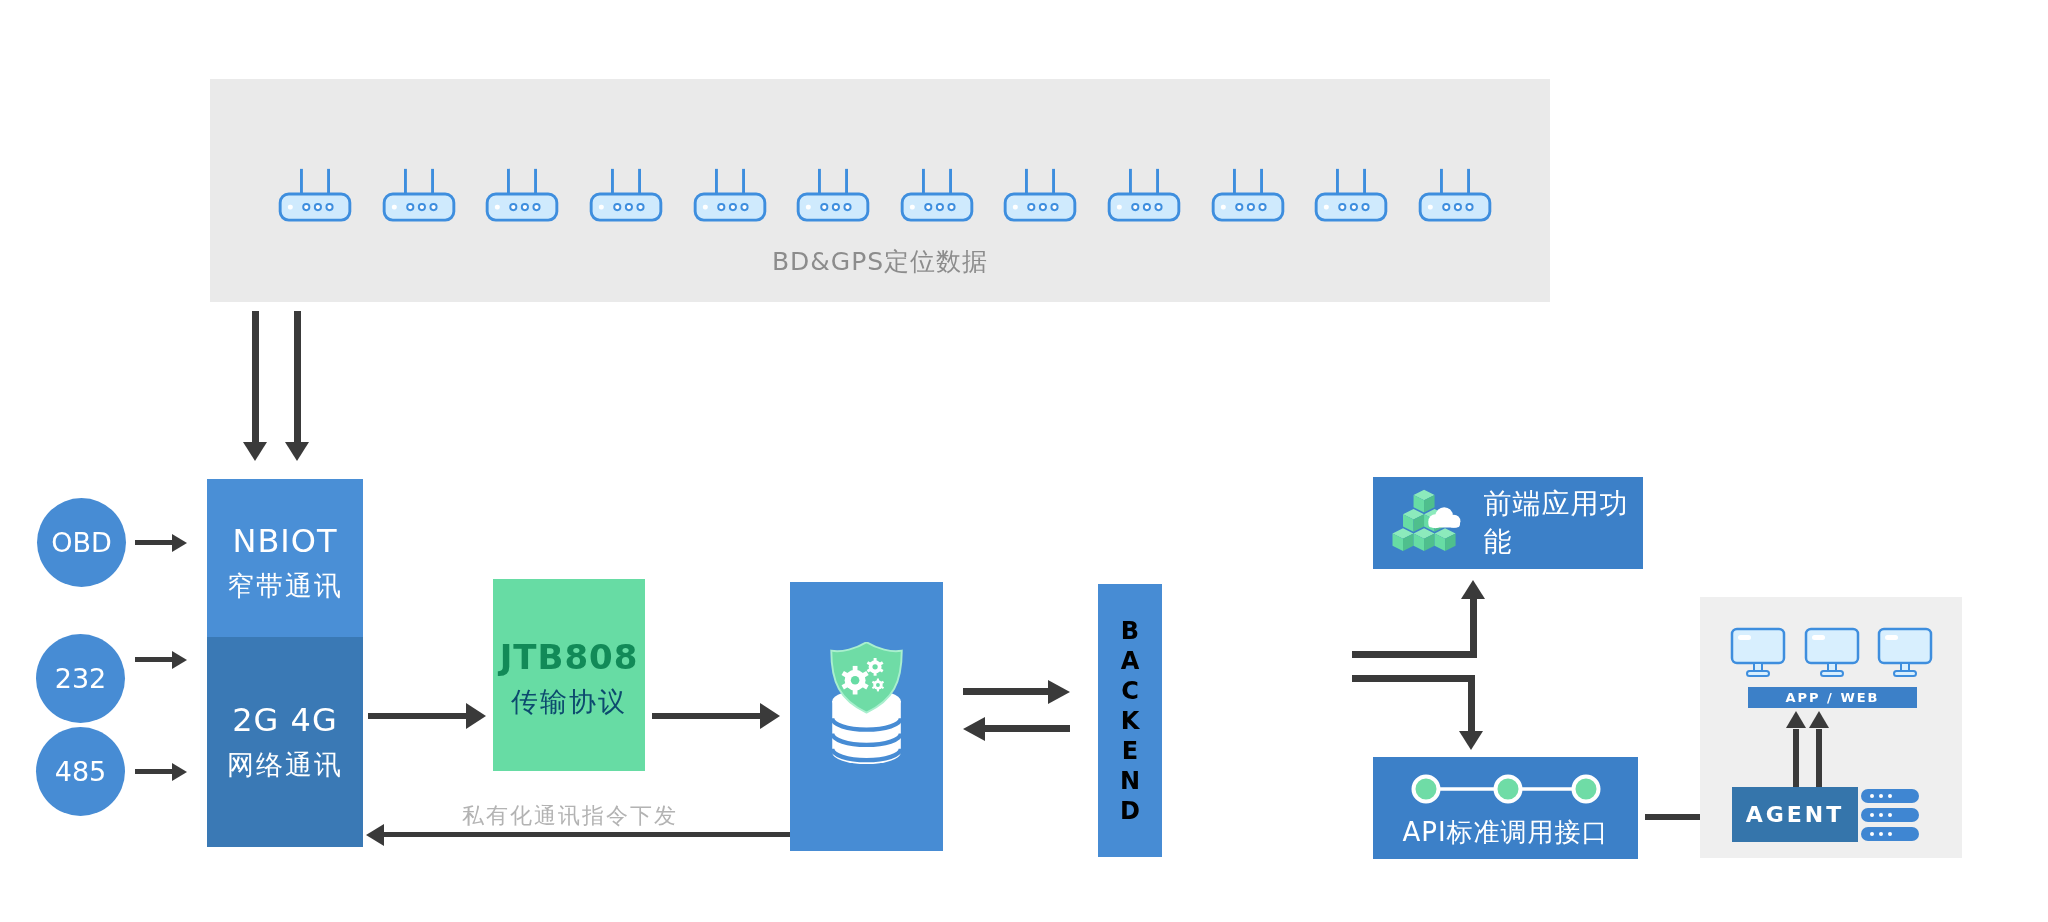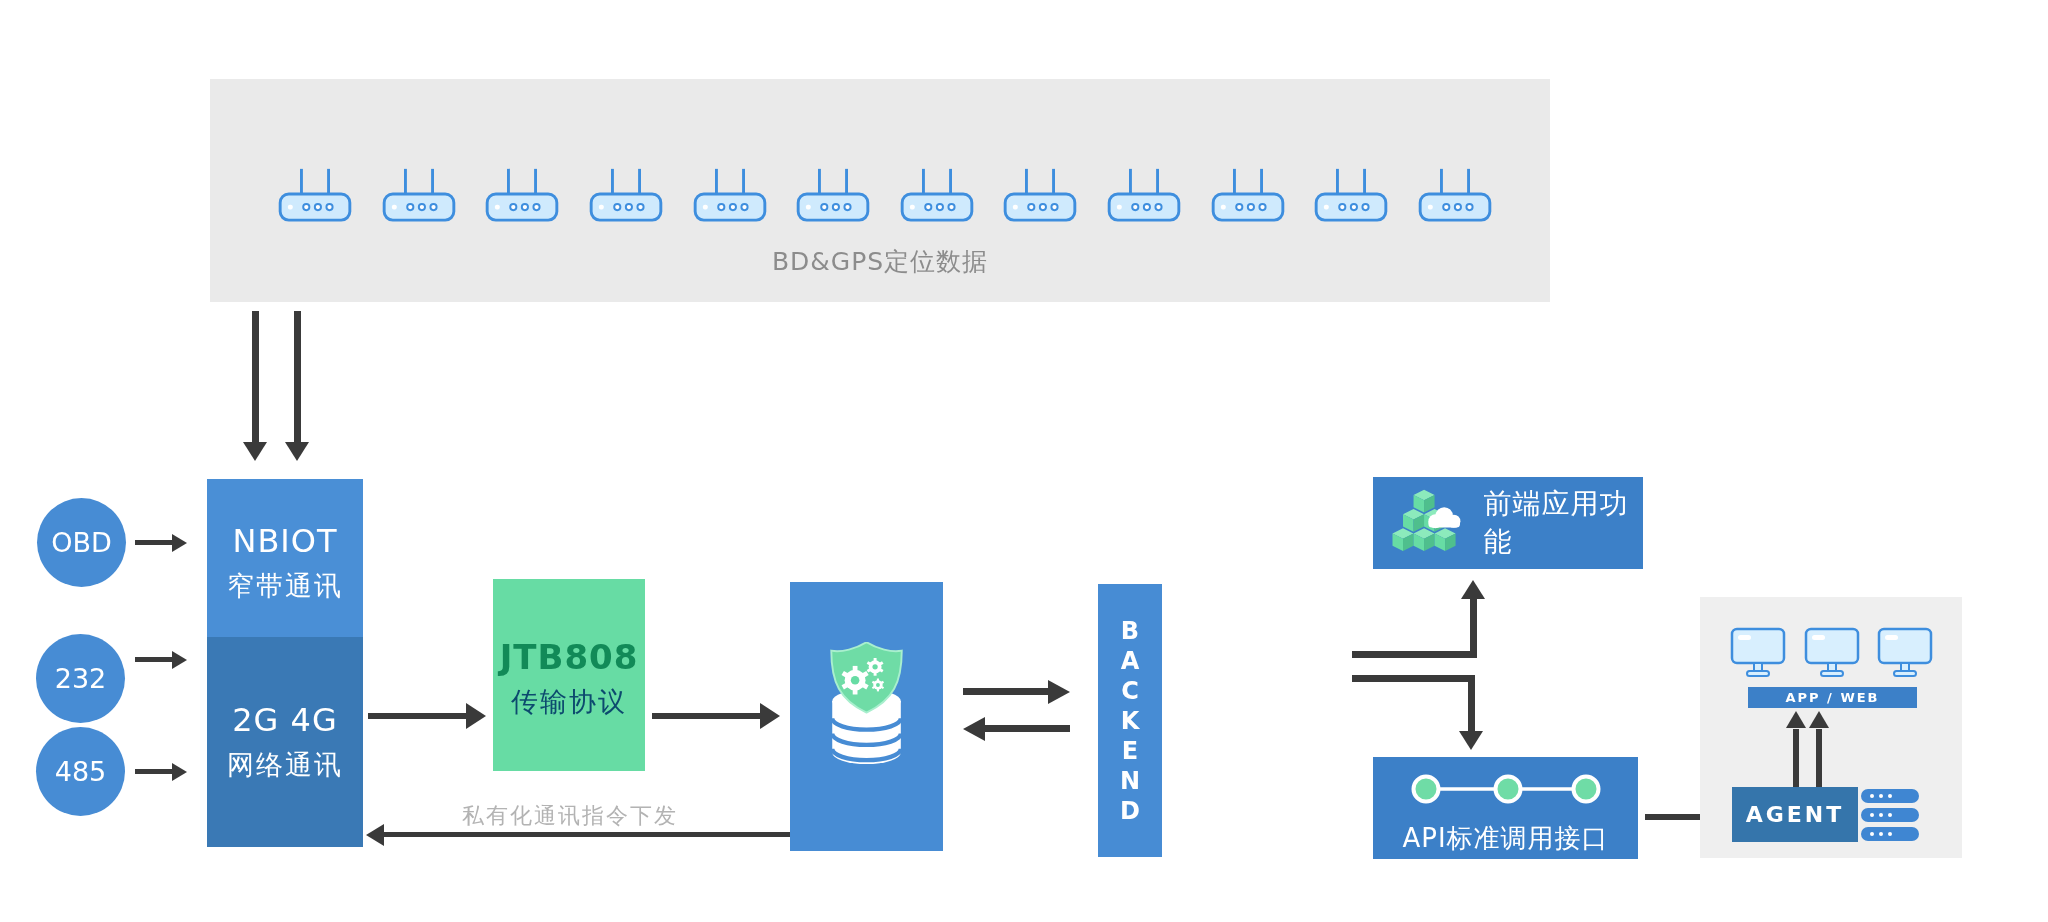--- a/index.html
+++ b/index.html
@@ -22,30 +22,30 @@
   .gw-sub{font-size:27px;margin-top:8px;letter-spacing:2px;}
 
   .protocol{left:493px;top:555px;width:152px;height:192px;background:#67dca4;display:flex;flex-direction:column;
             justify-content:center;align-items:center;text-align:center;padding-top:6px;box-sizing:border-box;}
   .proto-title{font-size:34px;font-weight:bold;color:#128a58;letter-spacing:1px;}
   .proto-sub{font-size:27px;color:#0c4a6e;margin-top:7px;letter-spacing:2px;}
 
   .shield-box{left:790px;top:558px;width:153px;height:269px;background:#478cd4;}
 
   .backend-strip{left:1098px;top:560px;width:64px;height:273px;background:#478cd4;display:flex;align-items:center;justify-content:center;}
-  .backend-letters{width:28px;color:#ffffff;font-size:24px;font-weight:bold;text-align:center;word-break:break-all;line-height:30px;}
+  .backend-letters{width:28px;color:#000000;font-size:24px;font-weight:bold;text-align:center;word-break:break-all;line-height:30px;}
   .backend-box{left:1162px;top:560px;width:186px;height:273px;background:#eaeaea;}
   .backend-label{position:absolute;left:0;right:0;top:202px;text-align:center;font-size:25px;color:#8c8c8c;letter-spacing:2px;}
 
   .frontend-box{left:1373px;top:453px;width:270px;height:92px;background:#3c80c8;display:flex;align-items:center;padding-left:16px;box-sizing:border-box;}
   .frontend-label{color:#fff;font-size:28px;margin-left:14px;letter-spacing:1px;}
 
   .api-box{left:1373px;top:733px;width:265px;height:102px;background:#3c80c8;}
   .api-icon{position:absolute;left:50%;transform:translateX(-50%);top:14px;}
-  .api-label{position:absolute;left:0;right:0;bottom:3px;text-align:center;color:#fff;font-size:26px;letter-spacing:1px;}
+  .api-label{position:absolute;left:0;right:0;bottom:9px;text-align:center;color:#fff;font-size:26px;letter-spacing:1px;}
 
   .client-panel{left:1700px;top:573px;width:262px;height:261px;background:#efefef;}
   .appweb-bar{position:absolute;left:48px;top:90px;width:169px;height:21px;background:#3c80c8;color:#fff;
               font-size:13px;font-weight:bold;text-align:center;line-height:21px;letter-spacing:2px;}
   .agent-box{position:absolute;left:32px;top:190px;width:126px;height:55px;background:#3575ab;color:#fff;
              display:flex;align-items:center;justify-content:center;font-size:22px;font-weight:bold;letter-spacing:3px;}
   .server-bar{position:absolute;left:161px;width:58px;height:14px;background:#3f86d2;border-radius:7px;
               display:flex;align-items:center;padding-left:9px;box-sizing:border-box;}
   .server-bar i{width:4px;height:4px;border-radius:50%;background:#fff;margin-right:5px;display:block;}
 

